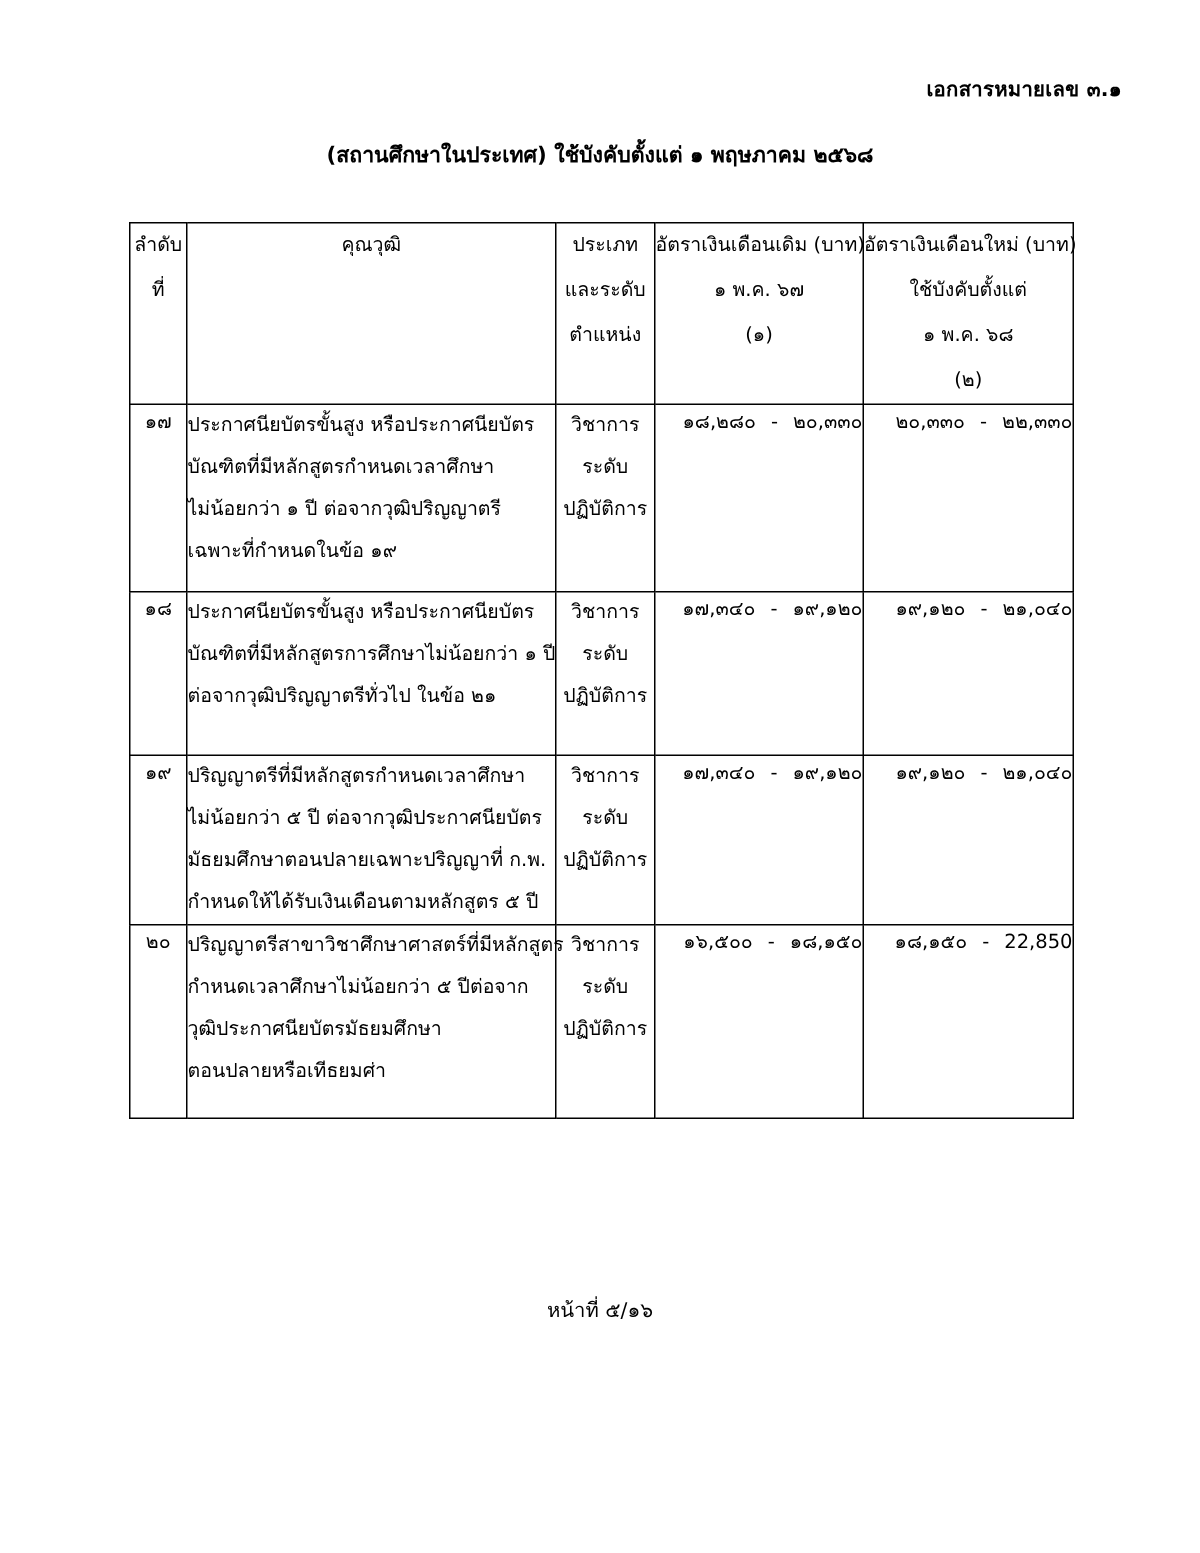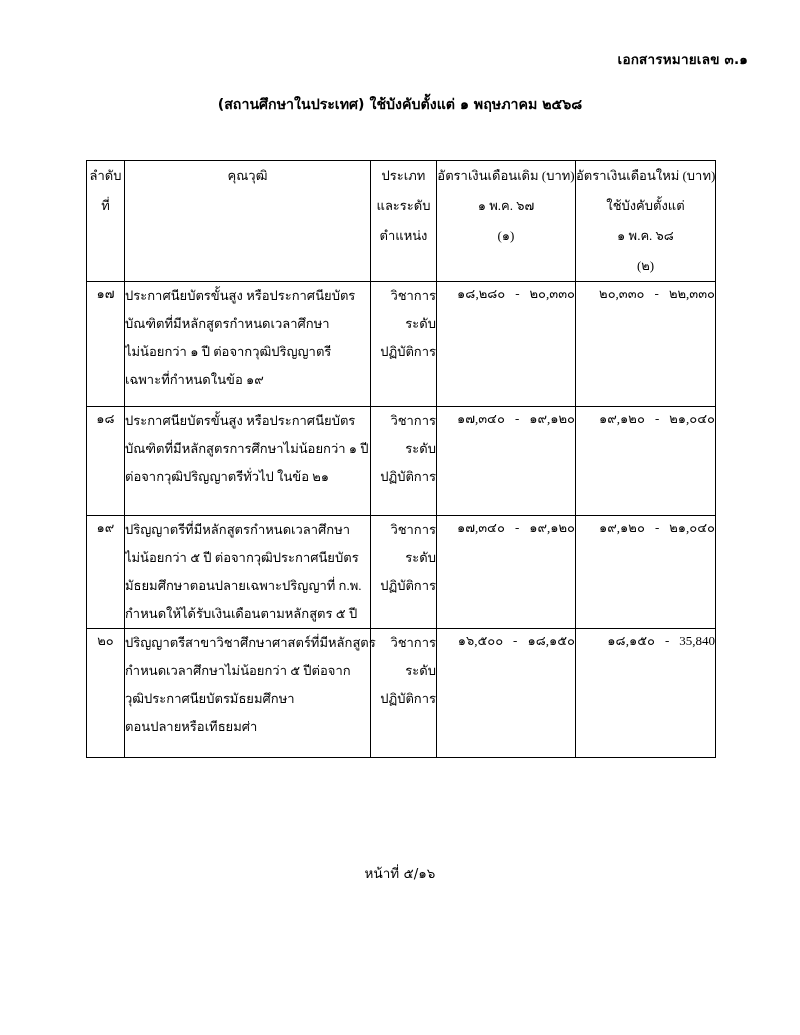--- a/index.html
+++ b/index.html
@@ -45,26 +45,25 @@
   .title-line {
     font-size: 14.2px;
     font-weight: bold;
     line-height: 25px;
     white-space: nowrap;
   }
 
   
   .salary-table {
     position: absolute;
-    top: 160px;
+    top: 148px;
     left: 86px;
     width: 629px;
     border-collapse: collapse;
     table-layout: fixed;
-    font-family: Liberation Serif, serif;
   }
   .salary-table td,
   .salary-table th {
     border: 1px solid #000000;
     padding: 0;
     vertical-align: top;
     font-weight: normal;
   }
 
   
@@ -97,21 +96,21 @@
     line-height: 28px;
     padding: 6px 4px 8px 6px;
   }
   .cell-qual .l { display: block; white-space: nowrap; }
   .cell-type {
     text-align: center;
     font-size: 13px;
     line-height: 28px;
     padding-top: 6px;
   }
-  .cell-type .l { display: block; text-align: right; }
+  .cell-type .l { display: block; }
   .cell-money {
     text-align: right;
     font-size: 13px;
     line-height: 23px;
     padding-top: 8px;
     white-space: nowrap;
   }
   .cell-money .dash { padding: 0 10px; }
 
   
@@ -250,21 +249,21 @@
         </td>
         <td class="cell-type">
           <span class="l">วิชาการ</span>
           <span class="l">ระดับ</span>
           <span class="l">ปฏิบัติการ</span>
         </td>
         <td class="cell-money">
           <span>๑๖,๕๐๐</span><span class="dash">-</span><span>๑๘,๑๕๐</span>
         </td>
         <td class="cell-money">
-          <span>๑๘,๑๕๐</span><span class="dash">-</span><span>35,840</span>
+          <span>๑๘,๑๕๐</span><span class="dash">-</span><span>22,850</span>
         </td>
       </tr>
 
     </tbody>
   </table>
 
   <div class="footer">หน้าที่ ๕/๑๖</div>
 
 </div>
 

